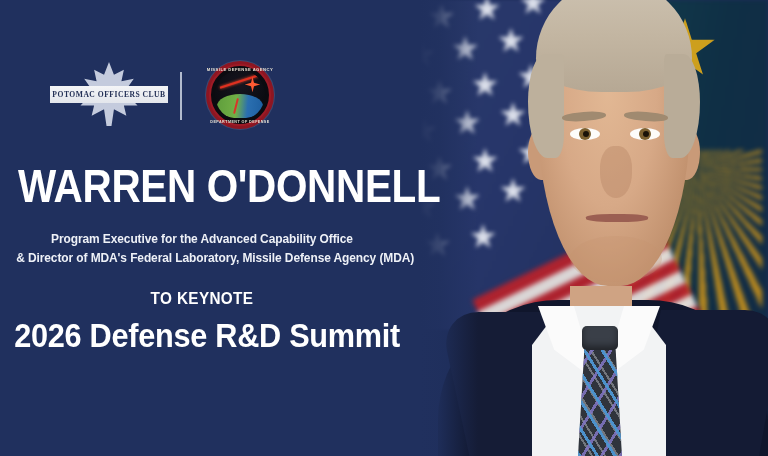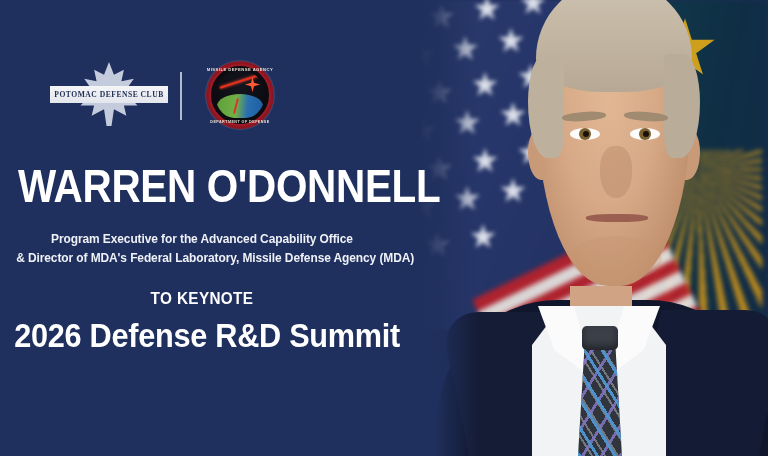--- a/index.html
+++ b/index.html
@@ -278,21 +278,21 @@
     </div>
 
     <div class="blend"></div>
   </div>
 
   <div class="logos">
 
     <div class="poc">
       <div class="leaf"></div>
       <div class="poc-bar">
-        <span>POTOMAC DEFENSE CLUB</span>
+        <span>POTOMAC OFFICERS CLUB</span>
       </div>
     </div>
 
     <div class="divider"></div>
 
     <div class="seal">
       <div class="seal-ring"></div>
       <div class="seal-inner">
         <div class="seal-earth"></div>
         <div class="seal-beam"></div>

